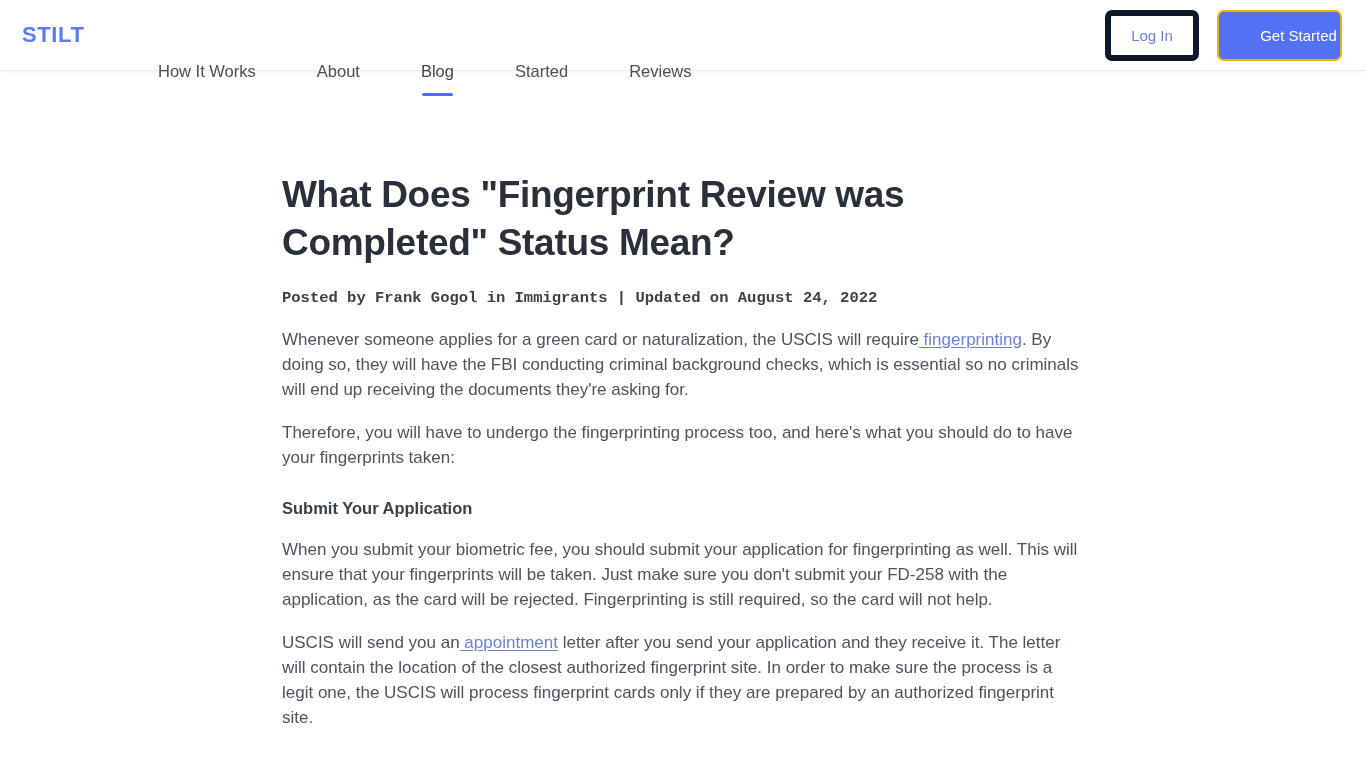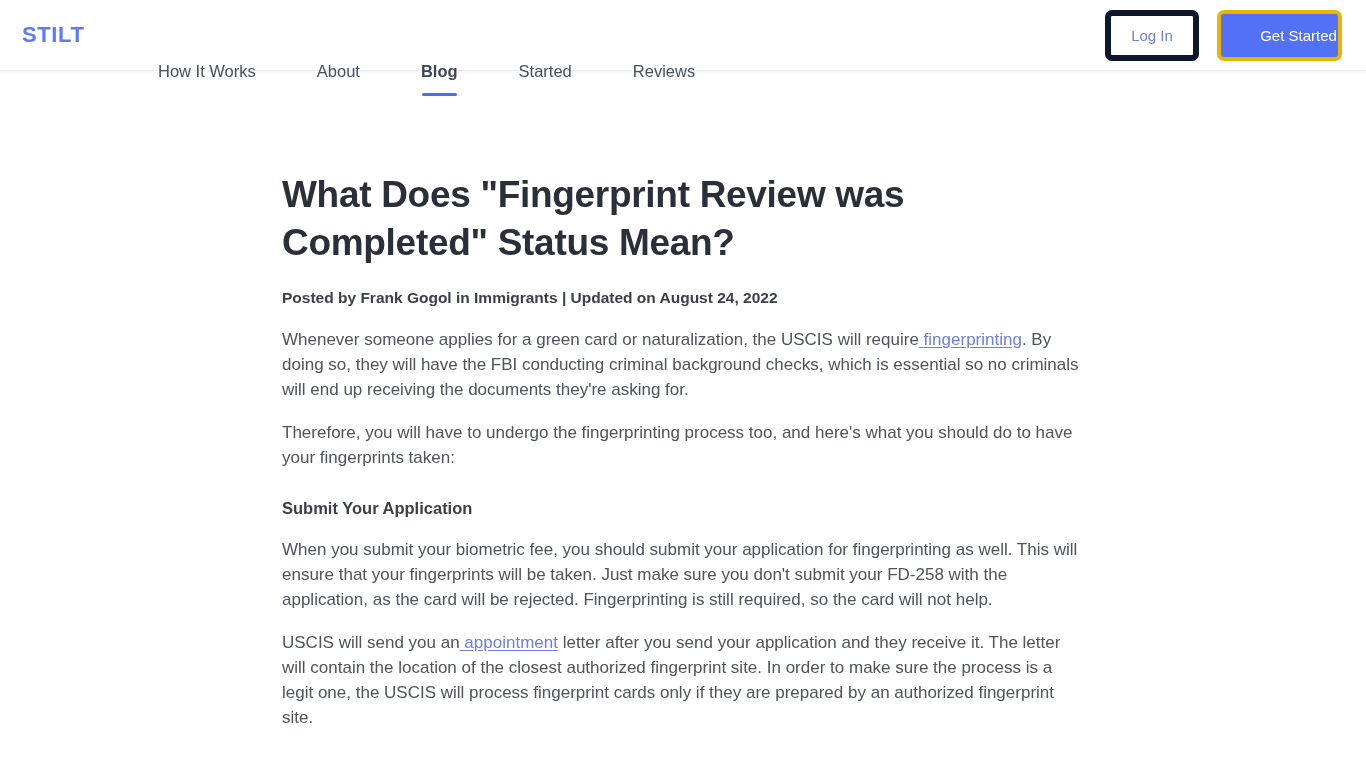--- a/index.html
+++ b/index.html
@@ -54,21 +54,21 @@
     position: relative;
     font-size: 16.5px;
     color: #4a4f58;
     line-height: 20px;
     padding: 0 0 2px 0;
     margin-right: 61px;
     cursor: pointer;
     white-space: nowrap;
   }
   .nav-item:last-child { margin-right: 0; }
-  .nav-item.active { color: #3f4550; font-weight: bold; }
+  .nav-item.active { color: #3f4550; }
   .nav-item.active::after {
     content: "";
     position: absolute;
     left: 1px;
     right: 1px;
     bottom: -13px;
     height: 3px;
     border-radius: 2px;
     background: #4a6cf7;
   }
@@ -98,21 +98,21 @@
     height: 51px;
     background: #ffffff;
     color: #6c7fe0;
     border: 6px solid #0f172a;
   }
   .btn-getstarted {
     width: 125px;
     height: 51px;
     background: #5271f5;
     color: #ffffff;
-    border: 4px solid #eab308;
+    border: 2px solid #eab308;
     font-weight: 500;
     padding-left: 44px;
   }
 
   
   .page-body {
     width: 1366px;
     height: 697px;
     background: #ffffff;
     overflow: hidden;
@@ -133,20 +133,21 @@
     letter-spacing: -0.3px;
     max-width: 710px;
   }
 
   .article-meta {
     margin: 20px 0 16px 0;
     font-size: 15.5px;
     font-weight: 700;
     color: #3b4049;
     line-height: 22px;
+    font-family: Liberation Mono, monospace;
   }
 
   .article p.para {
     margin: 18px 0 0 0;
     font-size: 17px;
     line-height: 25px;
     color: #4e535c;
     max-width: 800px;
   }
 

